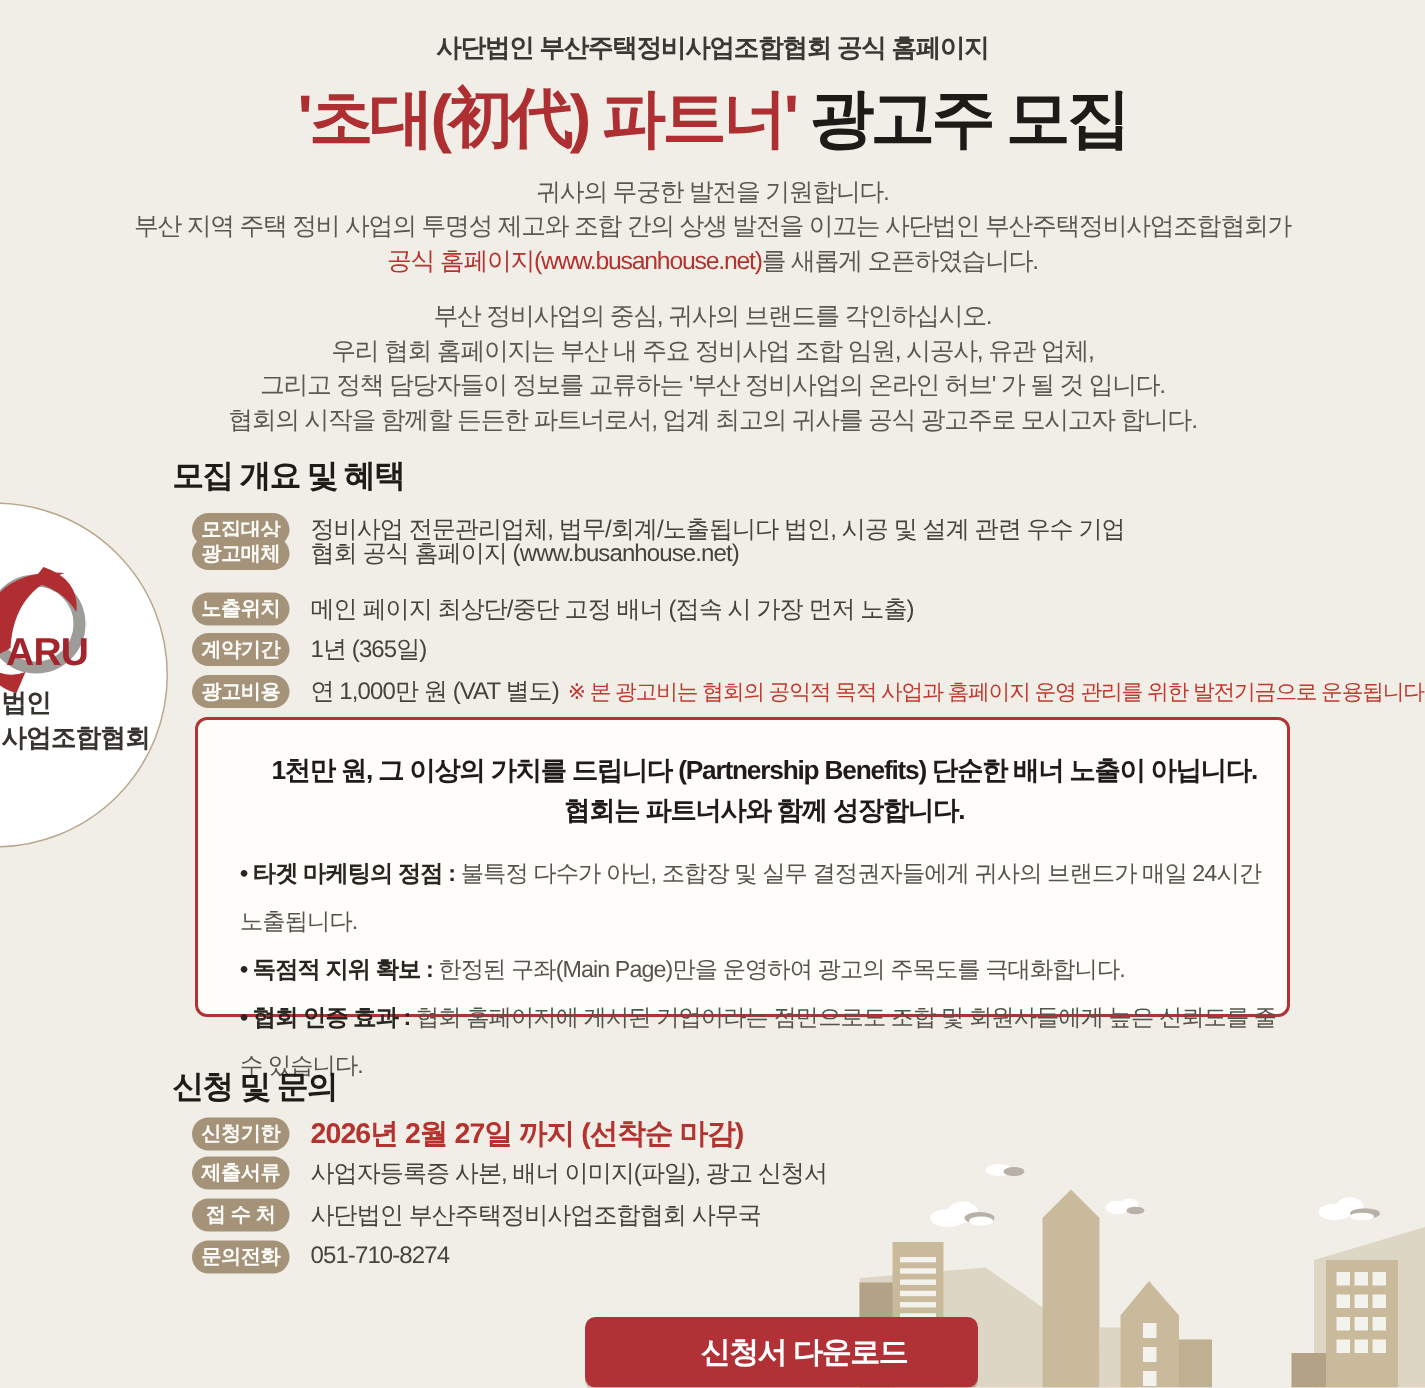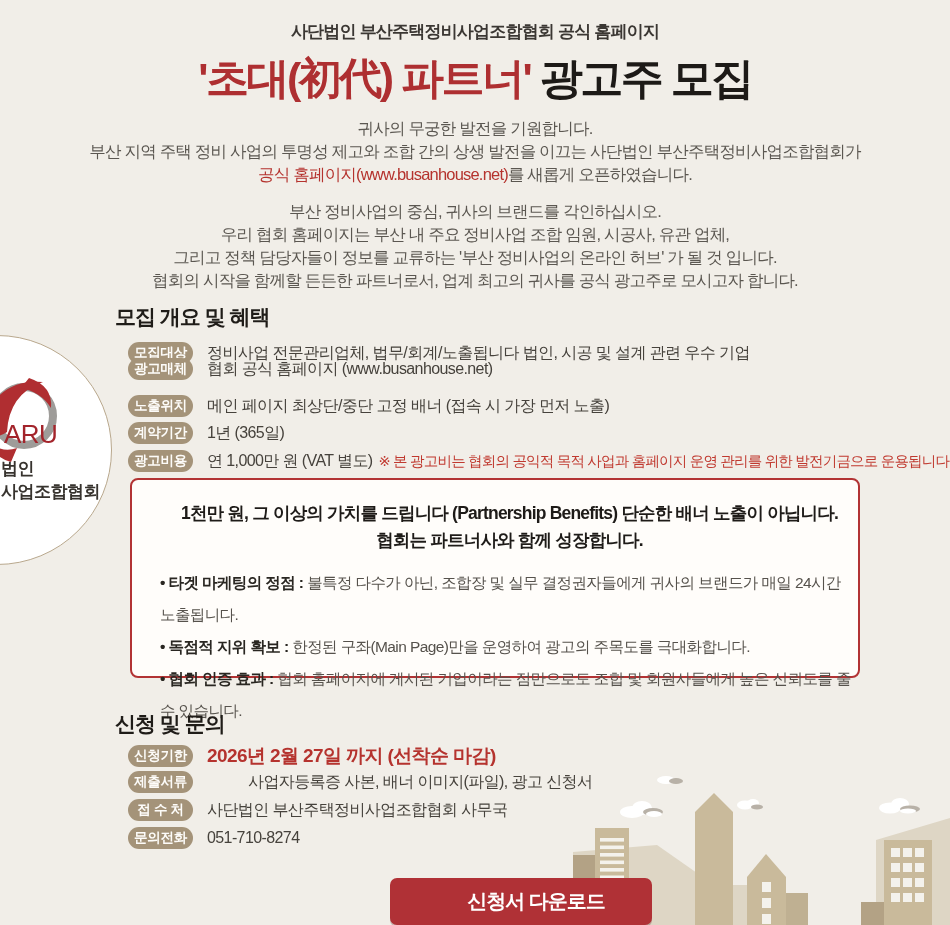--- a/index.html
+++ b/index.html
@@ -56,21 +56,21 @@
     margin-top:20px;text-align:center;font-size:17.5px;font-weight:bold;
     color:#1e1b18;line-height:27px;letter-spacing:-0.8px;padding-left:29px;
   }
   .benefits-bullets{margin:13px 0 0 28px;font-size:15.5px;line-height:32px;color:#56524c;letter-spacing:-0.6px;}
   .bullet-label{font-weight:bold;color:#292621;}
   
   .logo-circle{
     left:-118px;top:335px;width:228px;height:228px;border-radius:50%;
     background:#ffffff;border:1px solid #b9a88d;z-index:1;overflow:hidden;
   }
-  .logo-aru{position:absolute;left:121px;top:83px;font-size:26px;font-weight:400;color:#a3242b;letter-spacing:-0.5px;}
+  .logo-aru{position:absolute;left:121px;top:83px;font-size:26px;font-weight:700;color:#a3242b;letter-spacing:-0.5px;}
   .logo-line1{position:absolute;left:118px;top:121px;font-size:17px;font-weight:bold;color:#37332e;letter-spacing:-0.5px;}
   .logo-line2{position:absolute;left:118px;top:144px;font-size:17px;font-weight:bold;color:#37332e;letter-spacing:-0.5px;white-space:nowrap;}
   
   .download-btn{
     left:390px;top:878px;width:262px;height:47px;border:none;border-radius:7px;
     background:#b03136;color:#fff;font-size:20px;font-weight:bold;letter-spacing:-1px;
     display:flex;align-items:center;justify-content:center;z-index:3;cursor:pointer;
     font-family:"Liberation Sans","DejaVu Sans",sans-serif;
     box-shadow:0 2px 0 rgba(90,20,20,0.25);
     padding-left:36px;
@@ -202,21 +202,21 @@
     <div><span class="bullet-label">• 협회 인증 효과 : </span><span>협회 홈페이지에 게시된 기업이라는 점만으로도 조합 및 회원사들에게 높은 신뢰도를 줄 수 있습니다.</span></div>
   </div>
 </div>
 
 <div class="abs section-title" style="top:710px;">신청 및 문의</div>
 
 <div class="abs row" style="top:743px;">
   <span class="badge">신청기한</span>
   <span class="row-value highlight">2026년 2월 27일 까지 (선착순 마감)</span>
 </div>
-<div class="abs row" style="top:771px;gap:41px;">
+<div class="abs row" style="top:771px;">
   <span class="badge">제출서류</span>
   <span class="row-value">사업자등록증 사본, 배너 이미지(파일), 광고 신청서</span>
 </div>
 <div class="abs row" style="top:799px;">
   <span class="badge">접 수 처</span>
   <span class="row-value">사단법인 부산주택정비사업조합협회 사무국</span>
 </div>
 <div class="abs row" style="top:827px;">
   <span class="badge">문의전화</span>
   <span class="row-value">051-710-8274</span>

